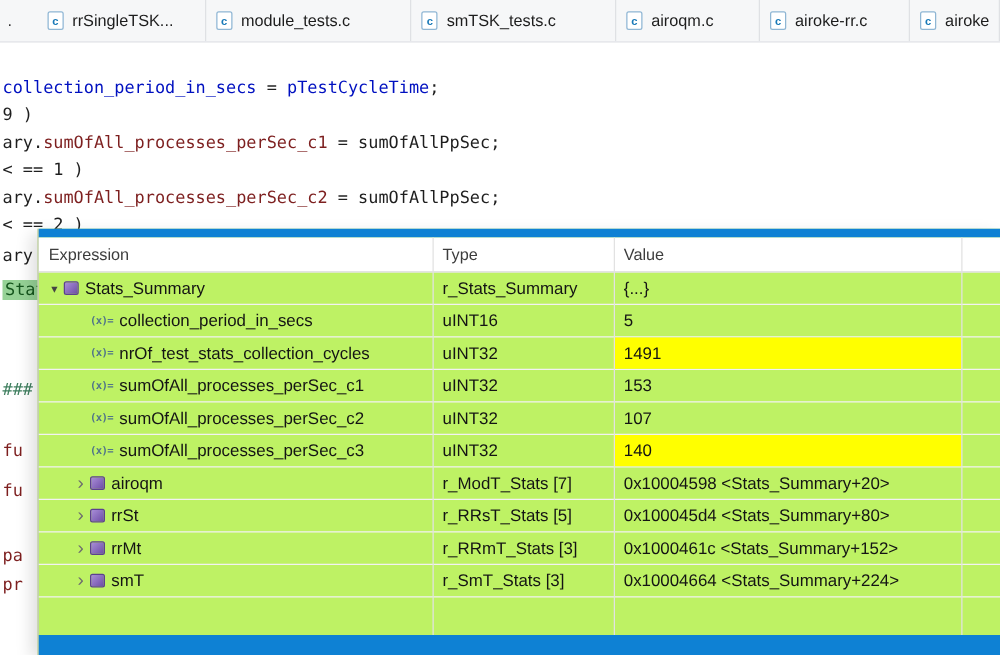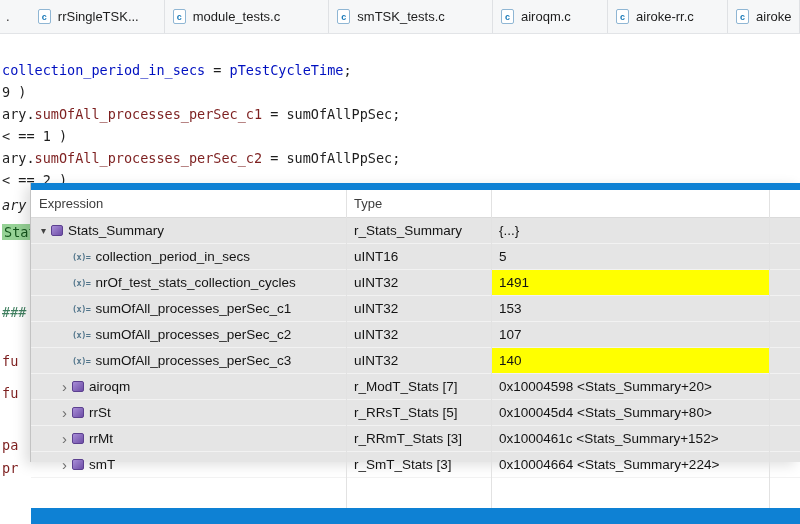--- a/index.html
+++ b/index.html
@@ -24,22 +24,22 @@
   .editor { position:absolute; top:0; left:0; right:0; bottom:0; z-index:0; background:#fff; }
   .code-line { position:absolute; left:2px; font-family:"DejaVu Sans Mono", monospace;
                font-size:13.5px; line-height:18px; white-space:pre; }
   .tone-navy   { color:#0010c0; }
   .tone-maroon { color:#7d1f1f; }
   .tone-plain  { color:#1e1e1e; }
   .tone-comment{ color:#3f7f5f; }
   .frag-green  { background:#96d296; color:#14541c; padding:0 2px; }
 
   
-  .popup { position:absolute; left:30px; top:183px; width:770px; height:279px; z-index:5;
-           background:#e5e5e5; border-left:1px solid #c3c3c3;
+  .popup { position:absolute; left:30px; top:183px; width:770px; height:341px; z-index:5;
+           background:#bef264; border-left:1px solid #c3c3c3;
            box-shadow:-5px 3px 12px rgba(0,0,0,0.13); }
   .popup-top    { position:absolute; top:0; left:0; right:0; height:7px;  background:var(--accent,#0e81d4); }
   .popup-bottom { position:absolute; top:325px; left:0; right:0; height:16px; background:var(--accent,#0e81d4); }
 
   .grid-header { position:absolute; top:7px; left:0; right:0; height:28px; display:flex;
                  align-items:stretch; font-size:13px; color:#3d3d3d; background:#fff;
                  border-bottom:1px solid #dadada; }
   .hcell { padding-left:8px; display:flex; align-items:center; }
   .col0 { width:315px; flex:0 0 auto; }
   .col1 { width:145px; flex:0 0 auto; }
@@ -70,21 +70,21 @@
 
 <div class="screen">
 
   <div class="editor">
       <div class="code-line" style="top: 61px;"><span class="tone-navy">collection_period_in_secs</span><span class="tone-plain"> = </span><span class="tone-navy">pTestCycleTime</span><span class="tone-plain">;</span></div>
       <div class="code-line" style="top: 83px;"><span class="tone-plain">9 )</span></div>
       <div class="code-line" style="top: 105px;"><span class="tone-plain">ary.</span><span class="tone-maroon">sumOfAll_processes_perSec_c1</span><span class="tone-plain"> = sumOfAllPpSec;</span></div>
       <div class="code-line" style="top: 127px;"><span class="tone-plain">&lt; == 1 )</span></div>
       <div class="code-line" style="top: 149px;"><span class="tone-plain">ary.</span><span class="tone-maroon">sumOfAll_processes_perSec_c2</span><span class="tone-plain"> = sumOfAllPpSec;</span></div>
       <div class="code-line" style="top: 171px;"><span class="tone-plain">&lt; == 2 )</span></div>
-      <div class="code-line" style="top: 196px; font-style: italic;"><span class="tone-plain">ary</span></div>
+      <div class="code-line" style="top: 196px;"><span class="tone-plain">ary</span></div>
       <div class="code-line" style="top: 223px;"><span class="frag-green">Stat</span></div>
       <div class="code-line" style="top: 303px;"><span class="tone-comment">###</span></div>
       <div class="code-line" style="top: 352px;"><span class="tone-maroon">fu</span></div>
       <div class="code-line" style="top: 384px;"><span class="tone-maroon">fu</span></div>
       <div class="code-line" style="top: 436px;"><span class="tone-maroon">pa</span></div>
       <div class="code-line" style="top: 459px;"><span class="tone-maroon">pr</span></div>
     </div>
 
   <div class="tabbar">
     <div class="tab-leading">.</div>
@@ -114,20 +114,21 @@
           <span class="tab-label">airoke</span>
         </div>
       </div>
   </div>
 
   <div class="popup">
     <div class="popup-top"></div>
     <div class="grid-header">
         <div class="hcell col0">Expression</div>
         <div class="hcell col1">Type</div>
+        <div class="hcell col2">Value</div>
         <div class="hcell col3"></div>
       </div>
     <div class="grid-rows">
         <div class="grid-row">
           <div class="cell col0">
             <span class="indent" style="width: 5px;"></span>
             <span class="arrow expanded">▾</span>
             <span class="ricon icon-struct"></span>
             <span class="expr-text">Stats_Summary</span>
           </div>

